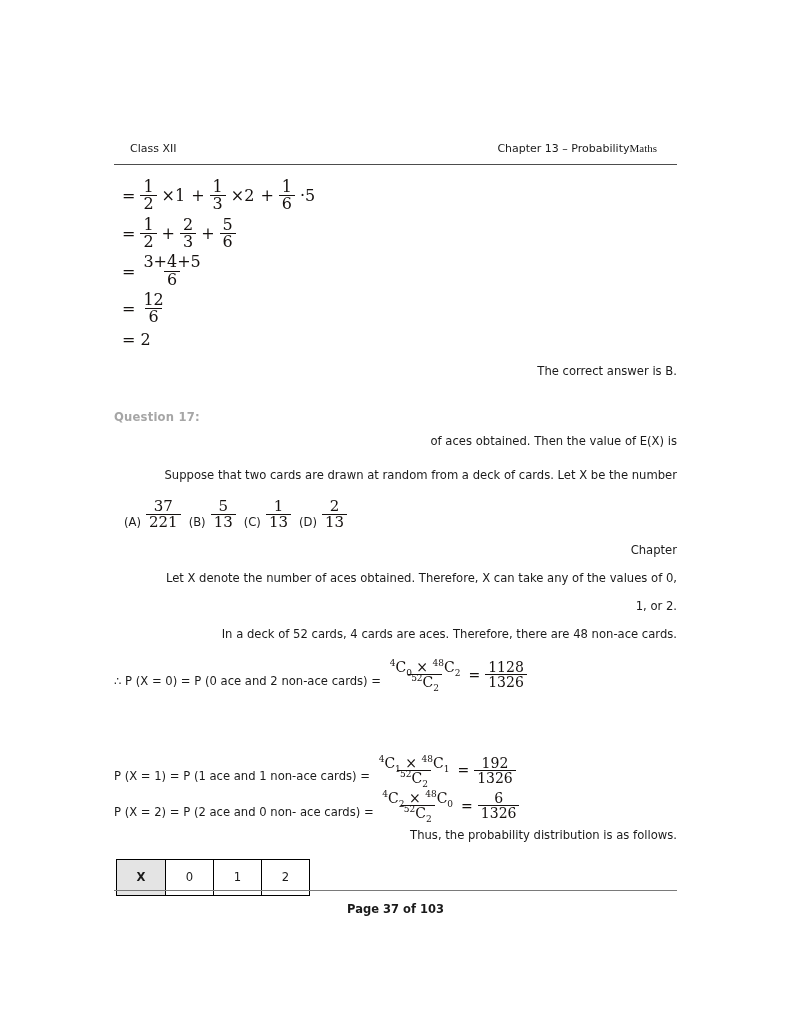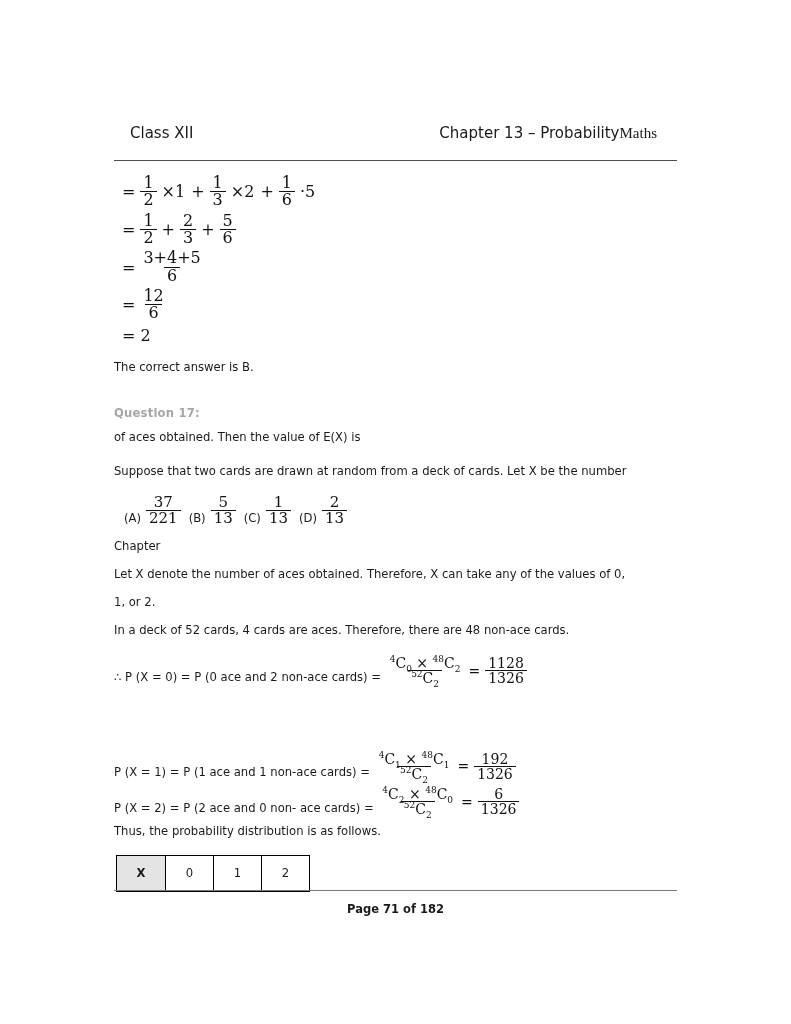--- a/index.html
+++ b/index.html
@@ -29,36 +29,38 @@
     left: 114px;
     top: 124px;
     width: 563px;
   }
 
   
   .doc-header {
     display: flex;
     justify-content: space-between;
     align-items: baseline;
-    font-size: 15px;
-    color: #1a1a1a;
-    padding-bottom: 18px;
+    font-size: 11px;
+    color: #1a1a1a;
+    padding-bottom: 9px;
     border-bottom: 1.6px solid #4d4d4d;
     width: 563px;
+    margin-top: 18px;
   }
   .doc-header .h-left   { flex: 0 0 auto; padding-left: 16px; }
   .doc-header .h-center { flex: 1 1 auto; text-align: right; }
   .doc-header .h-right  { flex: 0 0 auto; padding-right: 20px; font-family: Liberation Serif, serif; }
 
   
   .para {
     font-size: 11.6px;
     line-height: 28px;
     color: #1a1a1a;
     white-space: pre-wrap;
+    text-align: right;
   }
   .qlabel {
     font-size: 11.6px;
     font-weight: bold;
     color: #a6a6a6;
     letter-spacing: .2px;
     line-height: 20px;
   }
 
   
@@ -327,16 +329,16 @@
         <td>1</td>
         <td>2</td>
       </tr>
     </tbody>
       </table>
 
   </div>
 
   <div class="doc-footer">
     <div class="rule"></div>
-    <div class="fnum">Page 71 of 182</div>
+    <div class="fnum">Page 37 of 103</div>
   </div>
 
 </div>
 
 </body></html>

